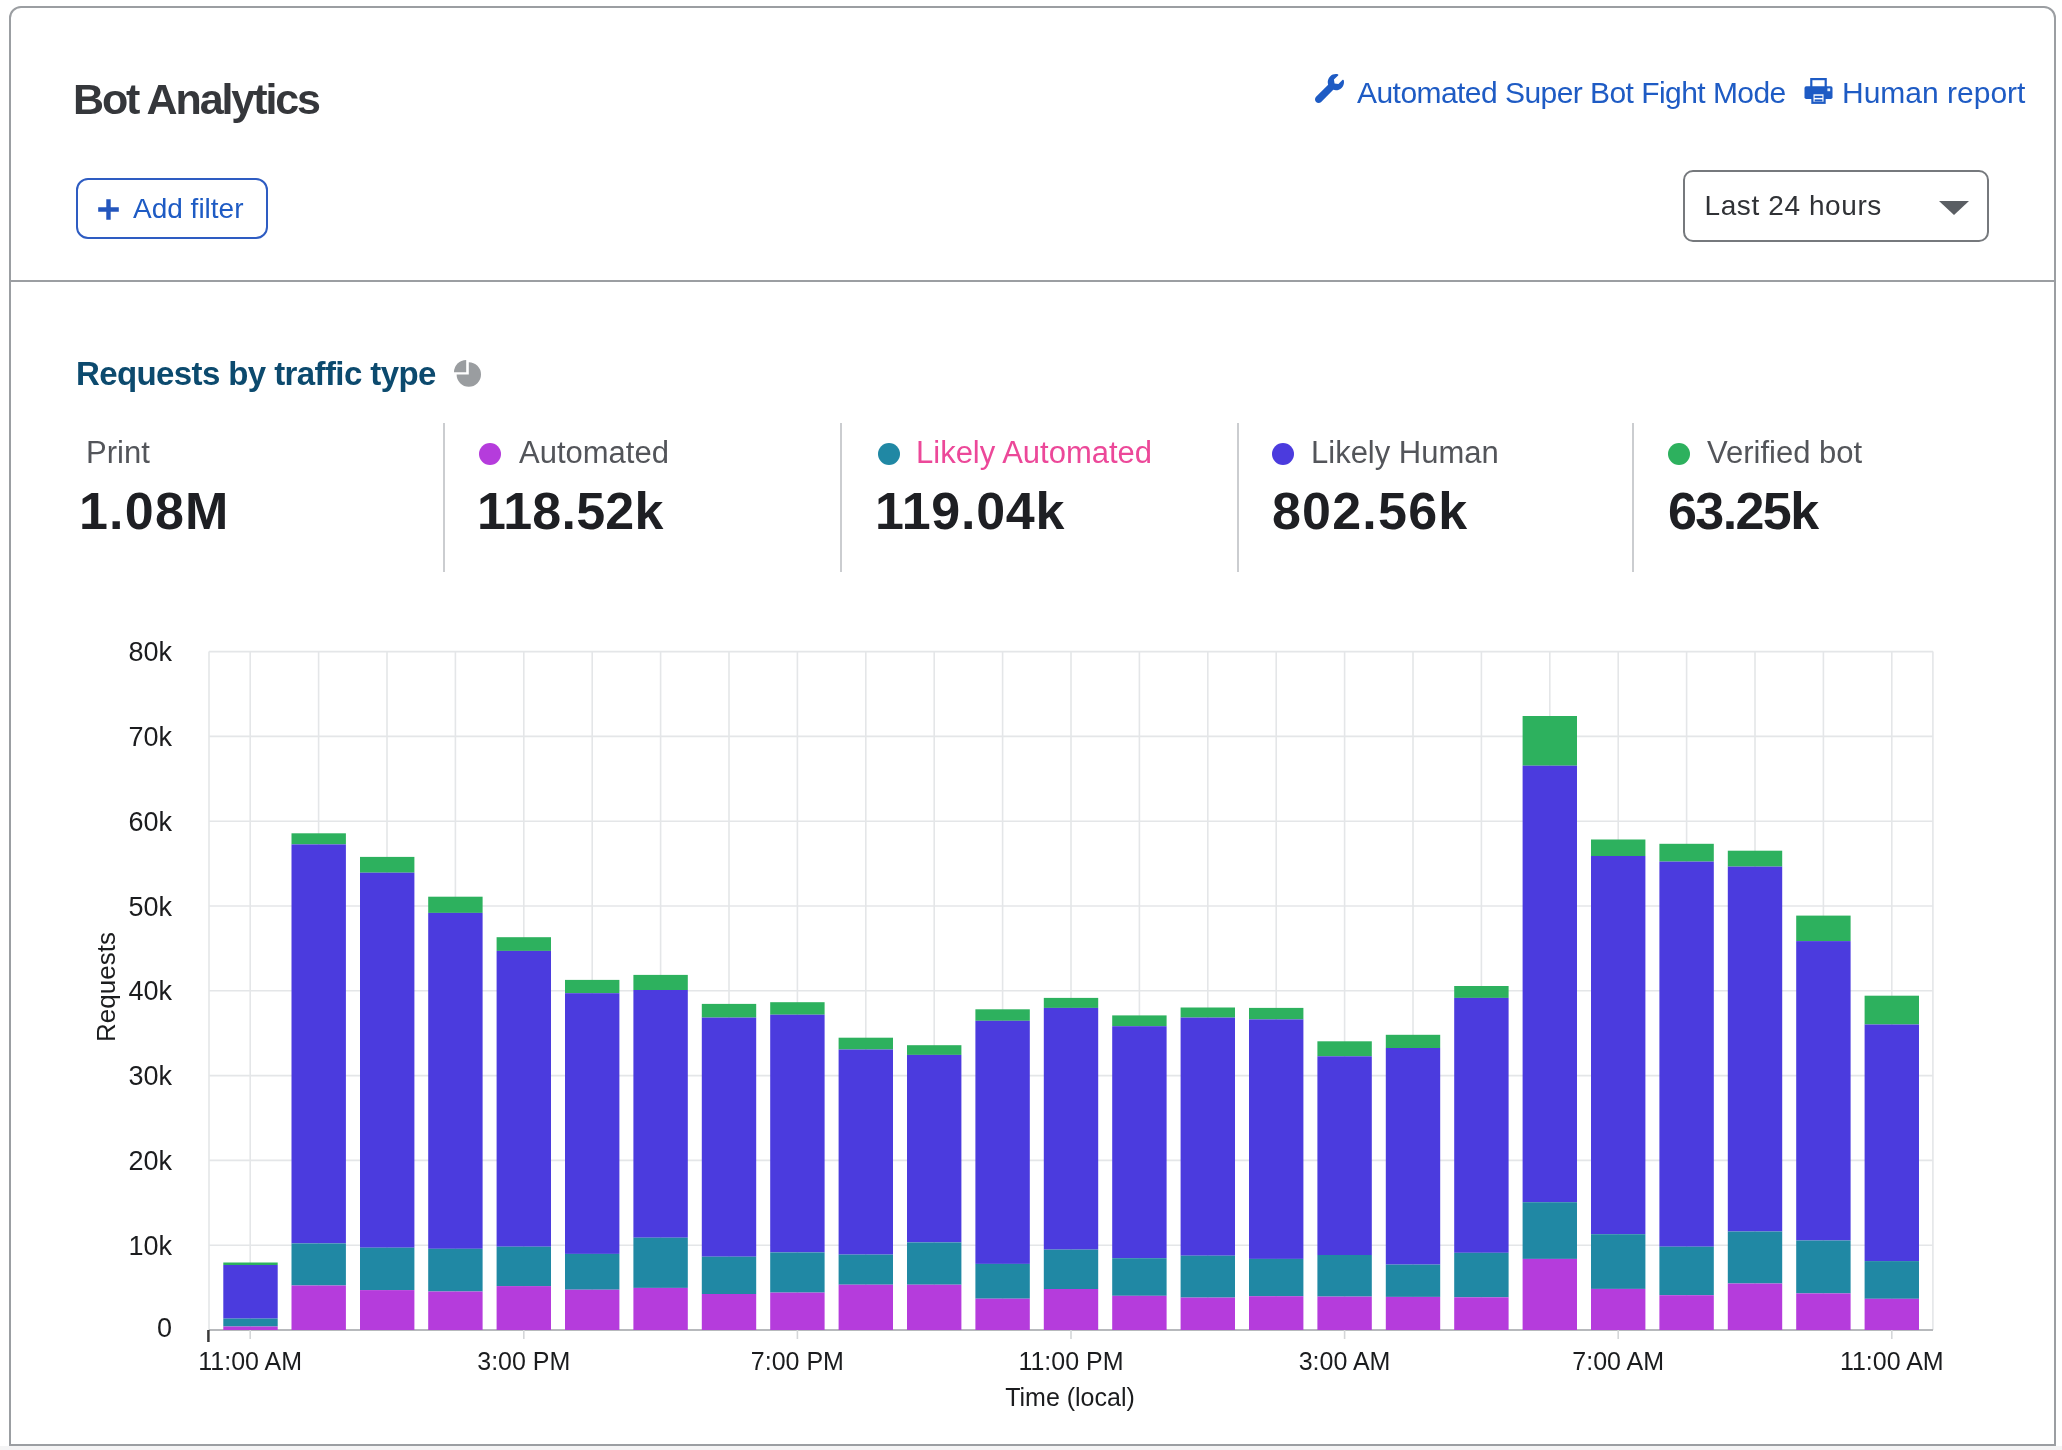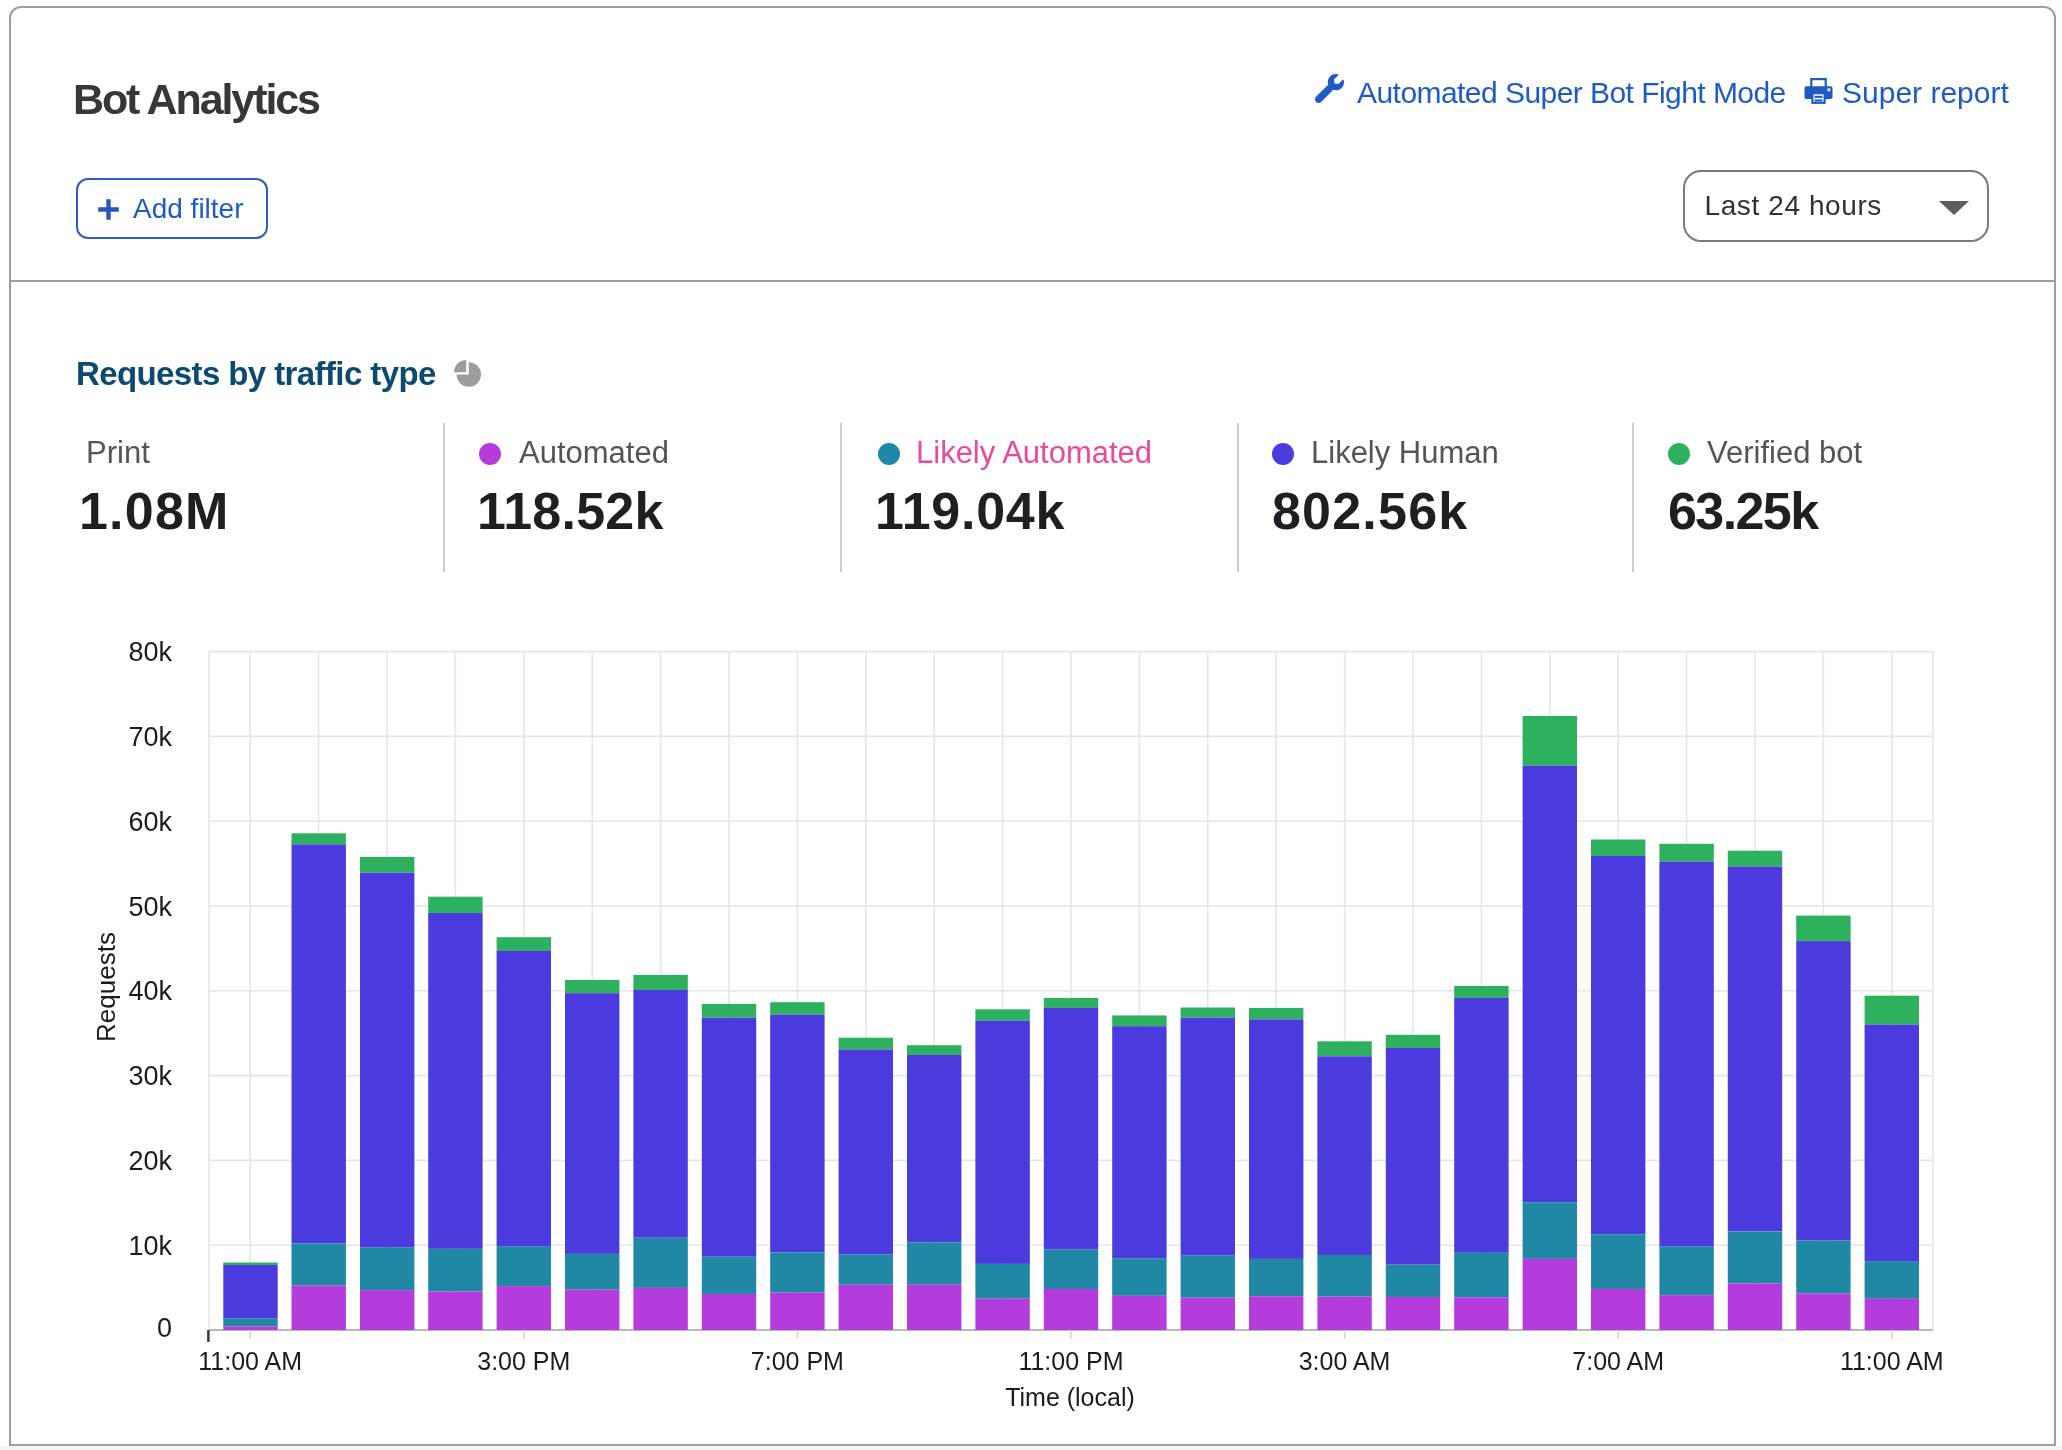--- a/index.html
+++ b/index.html
@@ -18,30 +18,30 @@
 <div class="abs" style="left:1357px;top:76px;font-size:30px;color:#1e5bc4;letter-spacing:-0.55px;">Automated Super Bot Fight Mode</div>
 
 <svg class="abs" style="left:1804px;top:78px;" width="29" height="26" viewBox="0 0 29 26">
 <rect x="7.3" y="1.1" width="14.4" height="9" fill="#fff" stroke="#1e5bc4" stroke-width="2.2"></rect>
 <rect x="0.5" y="8.2" width="28" height="12.8" rx="1.8" fill="#1e5bc4"></rect>
 <rect x="23.4" y="10.4" width="2.8" height="2.8" fill="#e6f4ff"></rect>
 <rect x="8.4" y="15.2" width="12.2" height="9.6" fill="#fff" stroke="#1e5bc4" stroke-width="2.2"></rect>
 <rect x="10.6" y="17.8" width="7.8" height="2.1" fill="#1e5bc4"></rect>
 <rect x="10.6" y="21.4" width="7.8" height="2.1" fill="#1e5bc4"></rect>
 </svg>
-<div class="abs" style="left:1842px;top:76px;font-size:30px;color:#1e5bc4;">Super report</div>
+<div class="abs" style="left:1842px;top:76px;font-size:30px;color:#1e5bc4;">Human report</div>
 
 <div class="abs" style="left:76px;top:178px;width:192px;height:61px;border:2px solid #2e5cc2;border-radius:12px;">
   <svg style="position:absolute;left:19px;top:18px;" width="23" height="23" viewBox="0 0 23 23">
       <path d="M11.5 1.2 V21.8 M1.2 11.5 H21.8" stroke="#2456bd" stroke-width="4.4"></path>
     </svg>
   <span style="position:absolute;left:55px;top:13px;font-size:28px;color:#1e5bc4;">Add filter</span>
 </div>
 
-<div class="abs" style="left:1683px;top:170px;width:306px;height:72px;border:2px solid #76797d;border-radius:18px;display:flex;align-items:center;">
+<div class="abs" style="left:1683px;top:170px;width:306px;height:72px;border:2px solid #76797d;border-radius:10px;display:flex;align-items:center;">
   <span style="font-size:28px;color:#303236;margin-left:19.5px;letter-spacing:0.6px;">Last 24 hours</span>
   <div style="position:absolute;right:18px;top:29px;width:0;height:0;border-left:15px solid transparent;border-right:15px solid transparent;border-top:14px solid #5a5e63;"></div>
 </div>
 
 <div class="abs" style="left:76px;top:355px;font-size:33px;font-weight:bold;color:#0c4a6e;letter-spacing:-0.6px;">Requests by traffic type</div>
 <svg class="abs" style="left:454px;top:360px;" width="27" height="27" viewBox="0 0 27 27">
   <path d="M 12.2 0 A 12.2 12.2 0 0 0 0 12.2 L 12.2 12.2 Z" fill="#9a9da0"></path>
   <path d="M 14.8 2.3 A 12.2 12.2 0 1 1 2.6 14.5 L 14.8 14.5 Z" fill="#9a9da0"></path>
 </svg>
 

